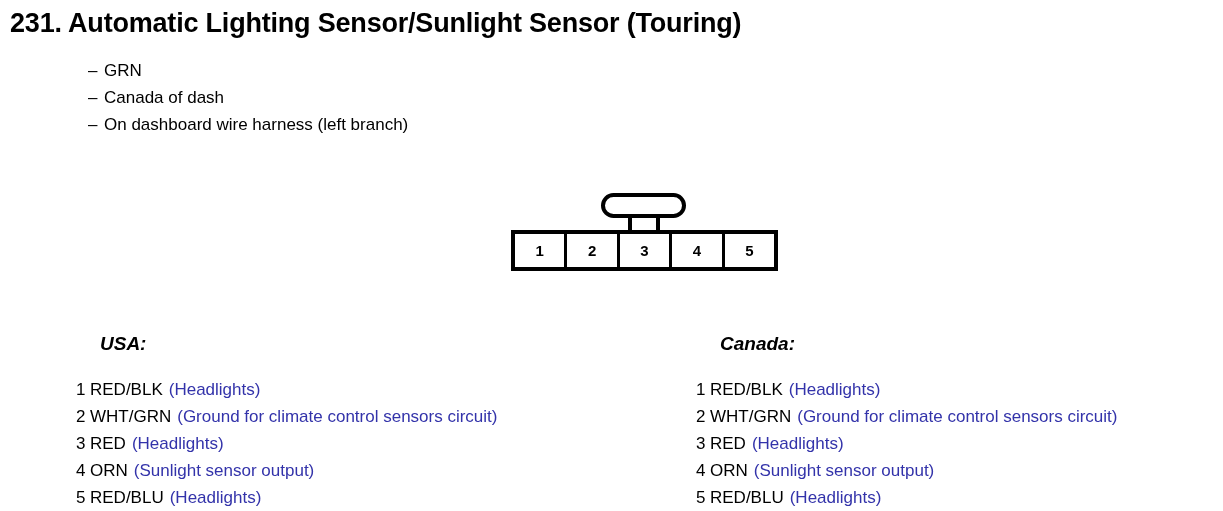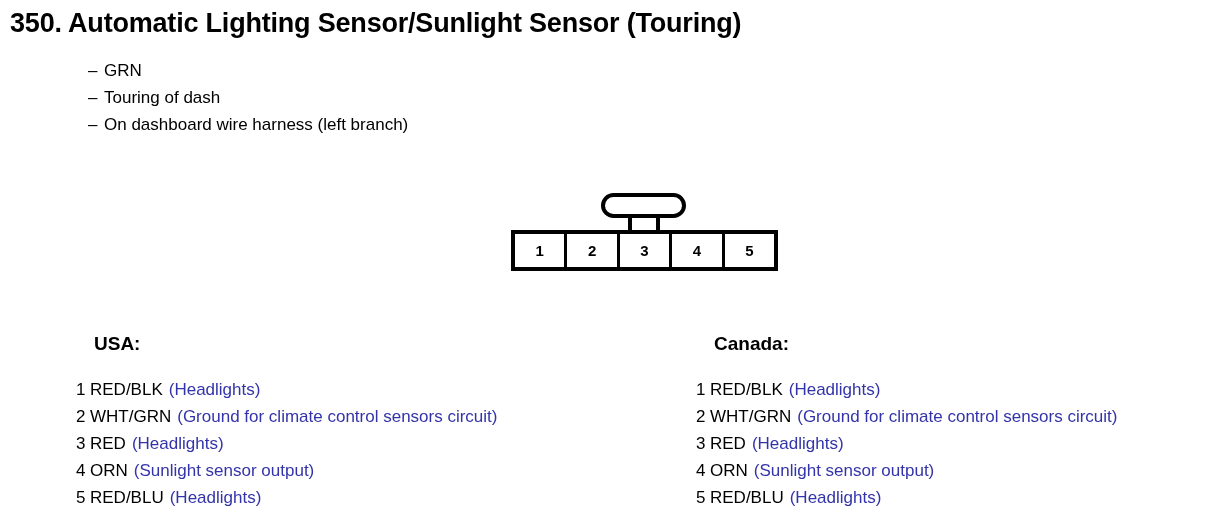--- a/index.html
+++ b/index.html
@@ -110,23 +110,24 @@
   .col {
     position: absolute;
     top: 332px;
   }
   .col-usa    { left: 76px; }
   .col-canada { left: 696px; }
 
   .col-heading {
     font-size: 19px;
     font-weight: bold;
-    margin-left: 18px;
+    margin-left: 24px;
     line-height: 24px;
     white-space: nowrap;
+    font-style: italic;
   }
   .pin-list {
     margin-top: 20px;
   }
   .pin-item {
     display: flex;
     align-items: baseline;
     font-size: 17px;
     line-height: 27px;
     white-space: nowrap;
@@ -136,30 +137,30 @@
     width: 14px;
   }
   .pin-wire { }
   .pin-desc {
     margin-left: 6px;
   }
 </style>
 </head>
 <body style="color: rgb(0, 0, 0); background: rgb(255, 255, 255);">
 
-<div class="page-title">350. Automatic Lighting Sensor/Sunlight Sensor (Touring)</div>
+<div class="page-title">231. Automatic Lighting Sensor/Sunlight Sensor (Touring)</div>
 
 <div class="notes">
   <div class="note-row">
     <span class="note-dash">–</span>
     <span class="note-text">GRN</span>
   </div>
   <div class="note-row">
     <span class="note-dash">–</span>
-    <span class="note-text">Touring of dash</span>
+    <span class="note-text">Canada of dash</span>
   </div>
   <div class="note-row">
     <span class="note-dash">–</span>
     <span class="note-text">On dashboard wire harness (left branch)</span>
   </div>
 </div>
 
 <div class="connector">
   <div class="latch"></div>
   <div class="latch-neck"></div>

